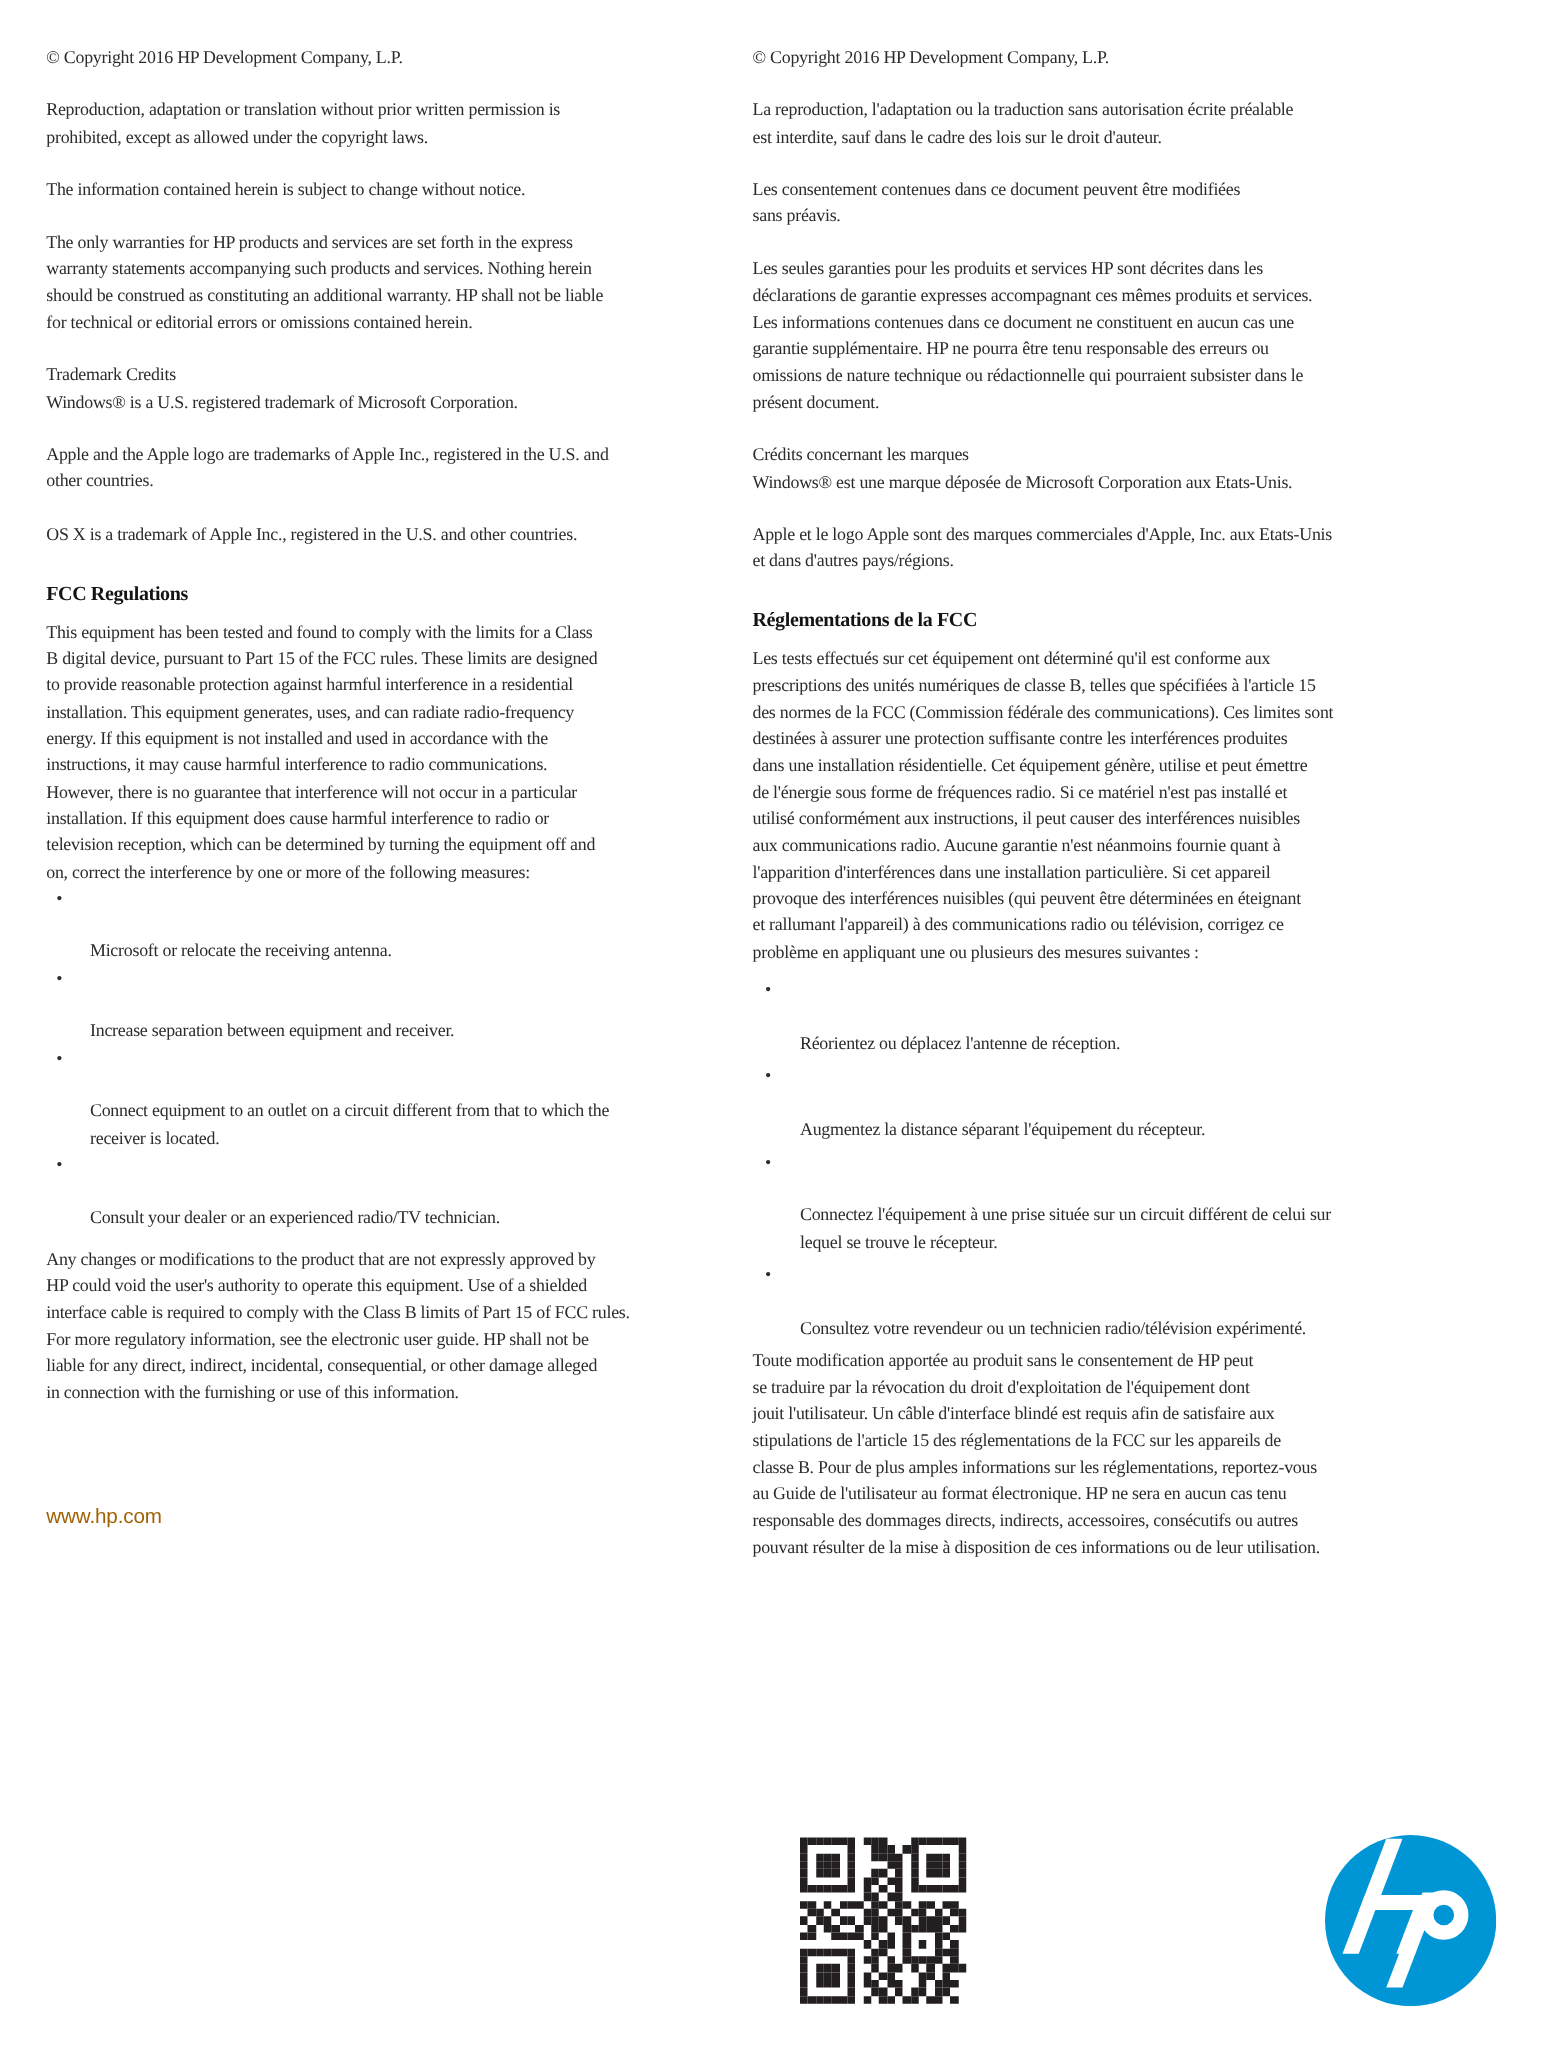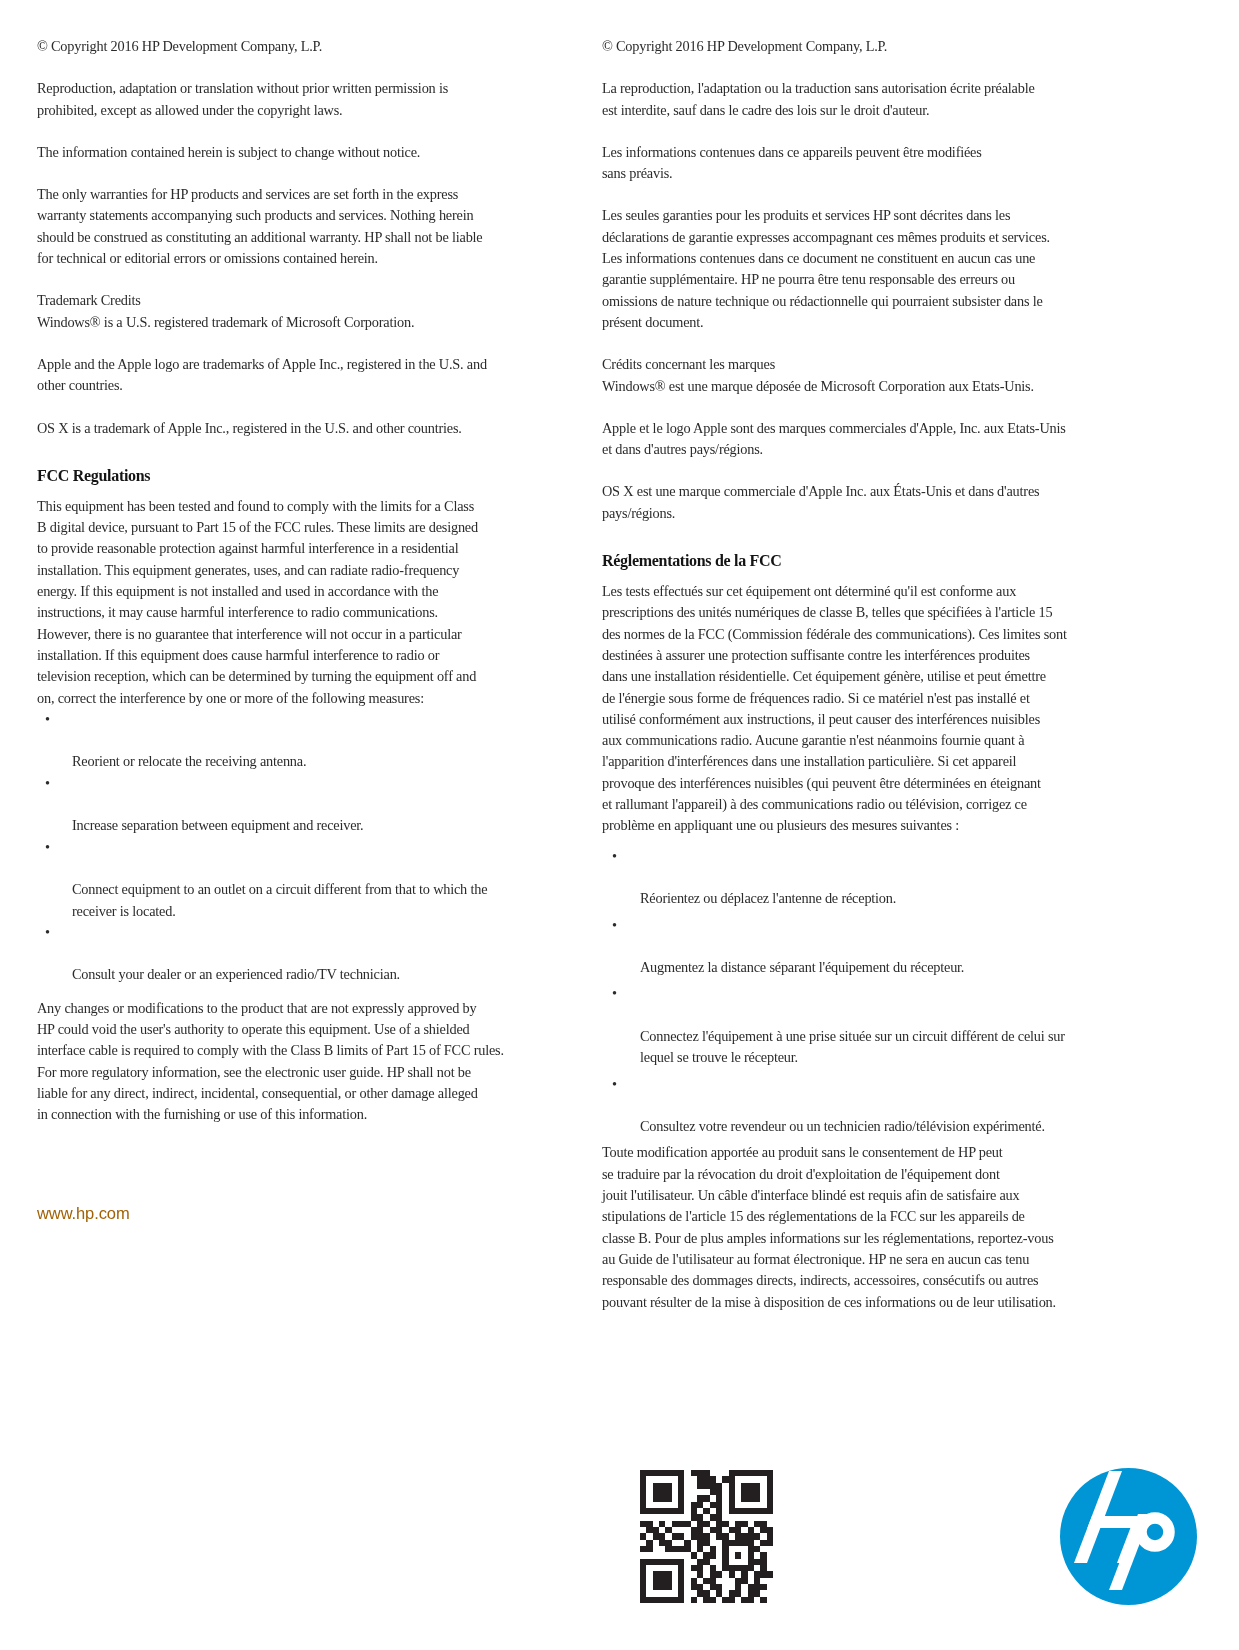--- a/index.html
+++ b/index.html
@@ -62,21 +62,21 @@
 installation. This equipment generates, uses, and can radiate radio-frequency
 energy. If this equipment is not installed and used in accordance with the
 instructions, it may cause harmful interference to radio communications.
 However, there is no guarantee that interference will not occur in a particular
 installation. If this equipment does cause harmful interference to radio or
 television reception, which can be determined by turning the equipment off and
 on, correct the interference by one or more of the following measures:</p>
     <div class="bullets">
       <div class="bullet">
         <span class="marker">•</span>
-        <span>Reorient or relocate the receiving antenna.</span>
+        <span>Microsoft or relocate the receiving antenna.</span>
       </div>
       <div class="bullet">
         <span class="marker">•</span>
         <span>Increase separation between equipment and receiver.</span>
       </div>
       <div class="bullet">
         <span class="marker">•</span>
         <span>Connect equipment to an outlet on a circuit different from that to which the
 receiver is located.</span>
       </div>
@@ -90,34 +90,32 @@
 interface cable is required to comply with the Class B limits of Part 15 of FCC rules.
 For more regulatory information, see the electronic user guide. HP shall not be
 liable for any direct, indirect, incidental, consequential, or other damage alleged
 in connection with the furnishing or use of this information.</p>
   </div>
 
   <div class="col col-right">
     <p class="para">© Copyright 2016 HP Development Company, L.P.</p>
     <p class="para">La reproduction, l'adaptation ou la traduction sans autorisation écrite préalable
 est interdite, sauf dans le cadre des lois sur le droit d'auteur.</p>
-    <p class="para">Les informations contenues dans ce appareils peuvent être modifiées
+    <p class="para">Les consentement contenues dans ce document peuvent être modifiées
 sans préavis.</p>
     <p class="para">Les seules garanties pour les produits et services HP sont décrites dans les
 déclarations de garantie expresses accompagnant ces mêmes produits et services.
 Les informations contenues dans ce document ne constituent en aucun cas une
 garantie supplémentaire. HP ne pourra être tenu responsable des erreurs ou
 omissions de nature technique ou rédactionnelle qui pourraient subsister dans le
 présent document.</p>
     <p class="para">Crédits concernant les marques
 Windows® est une marque déposée de Microsoft Corporation aux Etats-Unis.</p>
     <p class="para">Apple et le logo Apple sont des marques commerciales d'Apple, Inc. aux Etats-Unis
 et dans d'autres pays/régions.</p>
-    <p class="para">OS X est une marque commerciale d'Apple Inc. aux États-Unis et dans d'autres
-pays/régions.</p>
     <h2 class="sect">Réglementations de la FCC</h2>
     <p class="para" style="margin-bottom:9px;">Les tests effectués sur cet équipement ont déterminé qu'il est conforme aux
 prescriptions des unités numériques de classe B, telles que spécifiées à l'article 15
 des normes de la FCC (Commission fédérale des communications). Ces limites sont
 destinées à assurer une protection suffisante contre les interférences produites
 dans une installation résidentielle. Cet équipement génère, utilise et peut émettre
 de l'énergie sous forme de fréquences radio. Si ce matériel n'est pas installé et
 utilisé conformément aux instructions, il peut causer des interférences nuisibles
 aux communications radio. Aucune garantie n'est néanmoins fournie quant à
 l'apparition d'interférences dans une installation particulière. Si cet appareil

